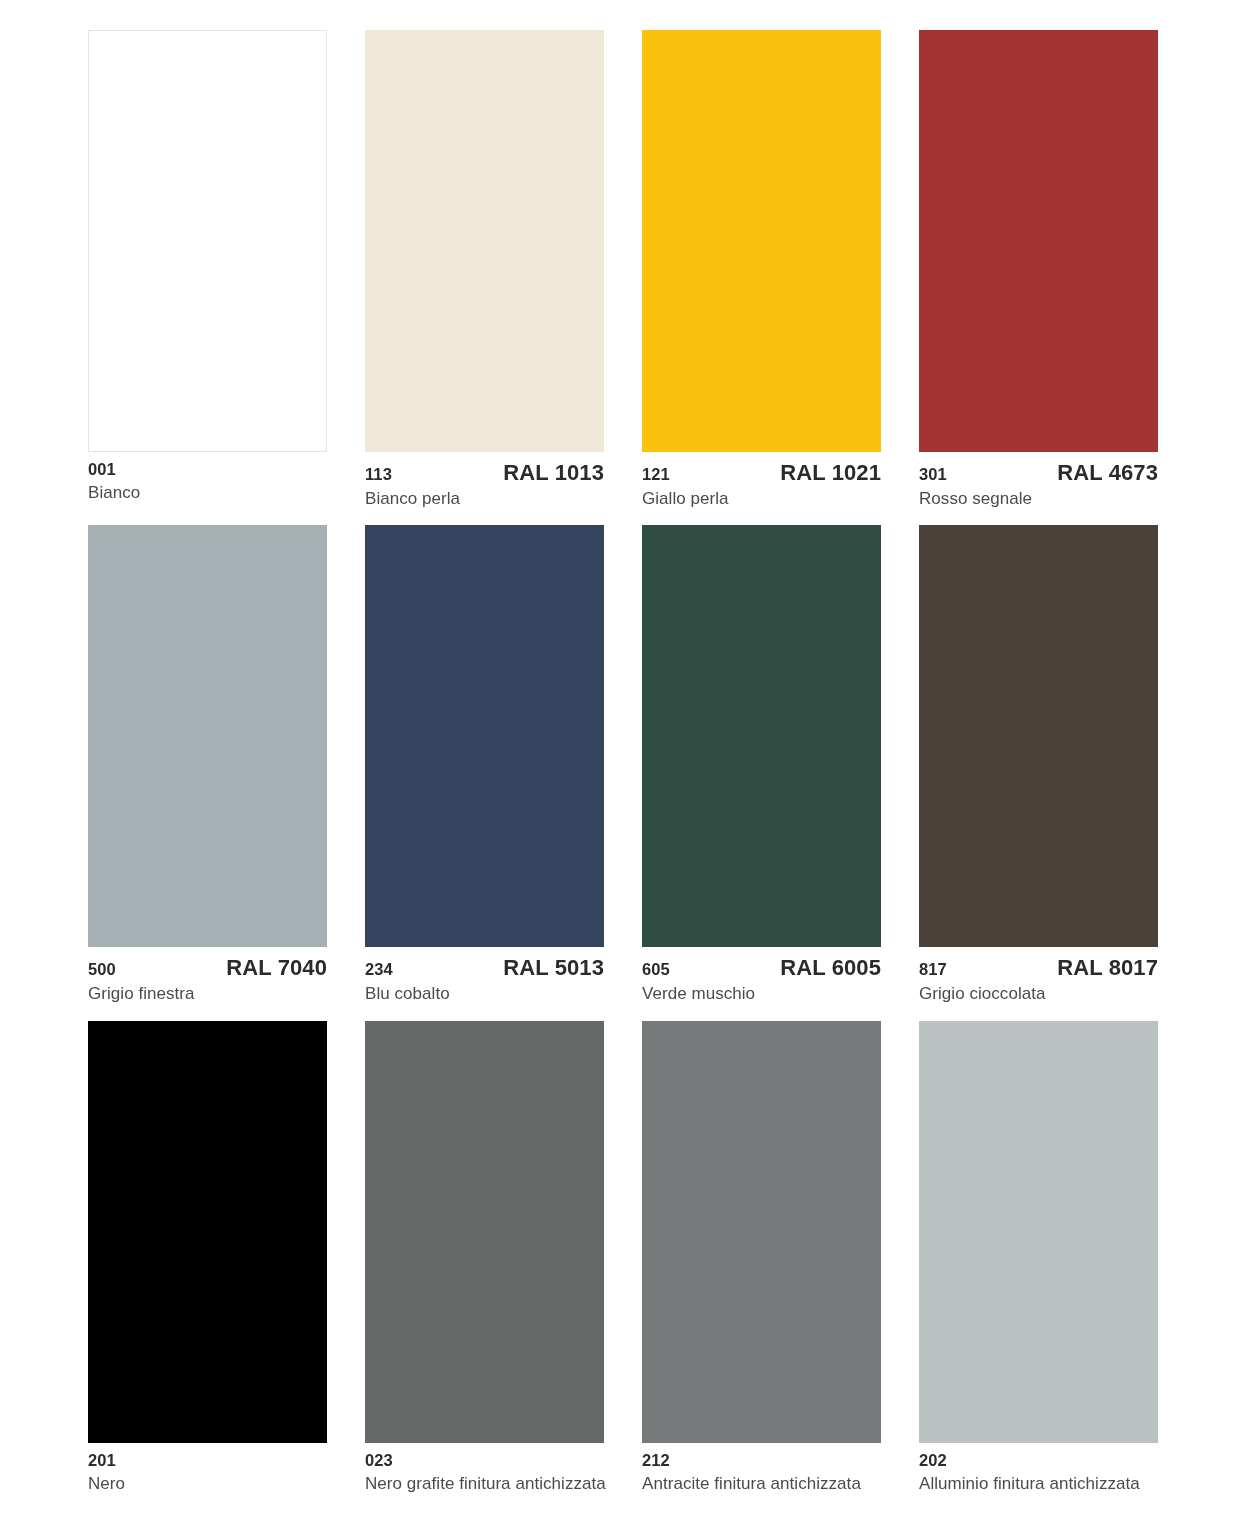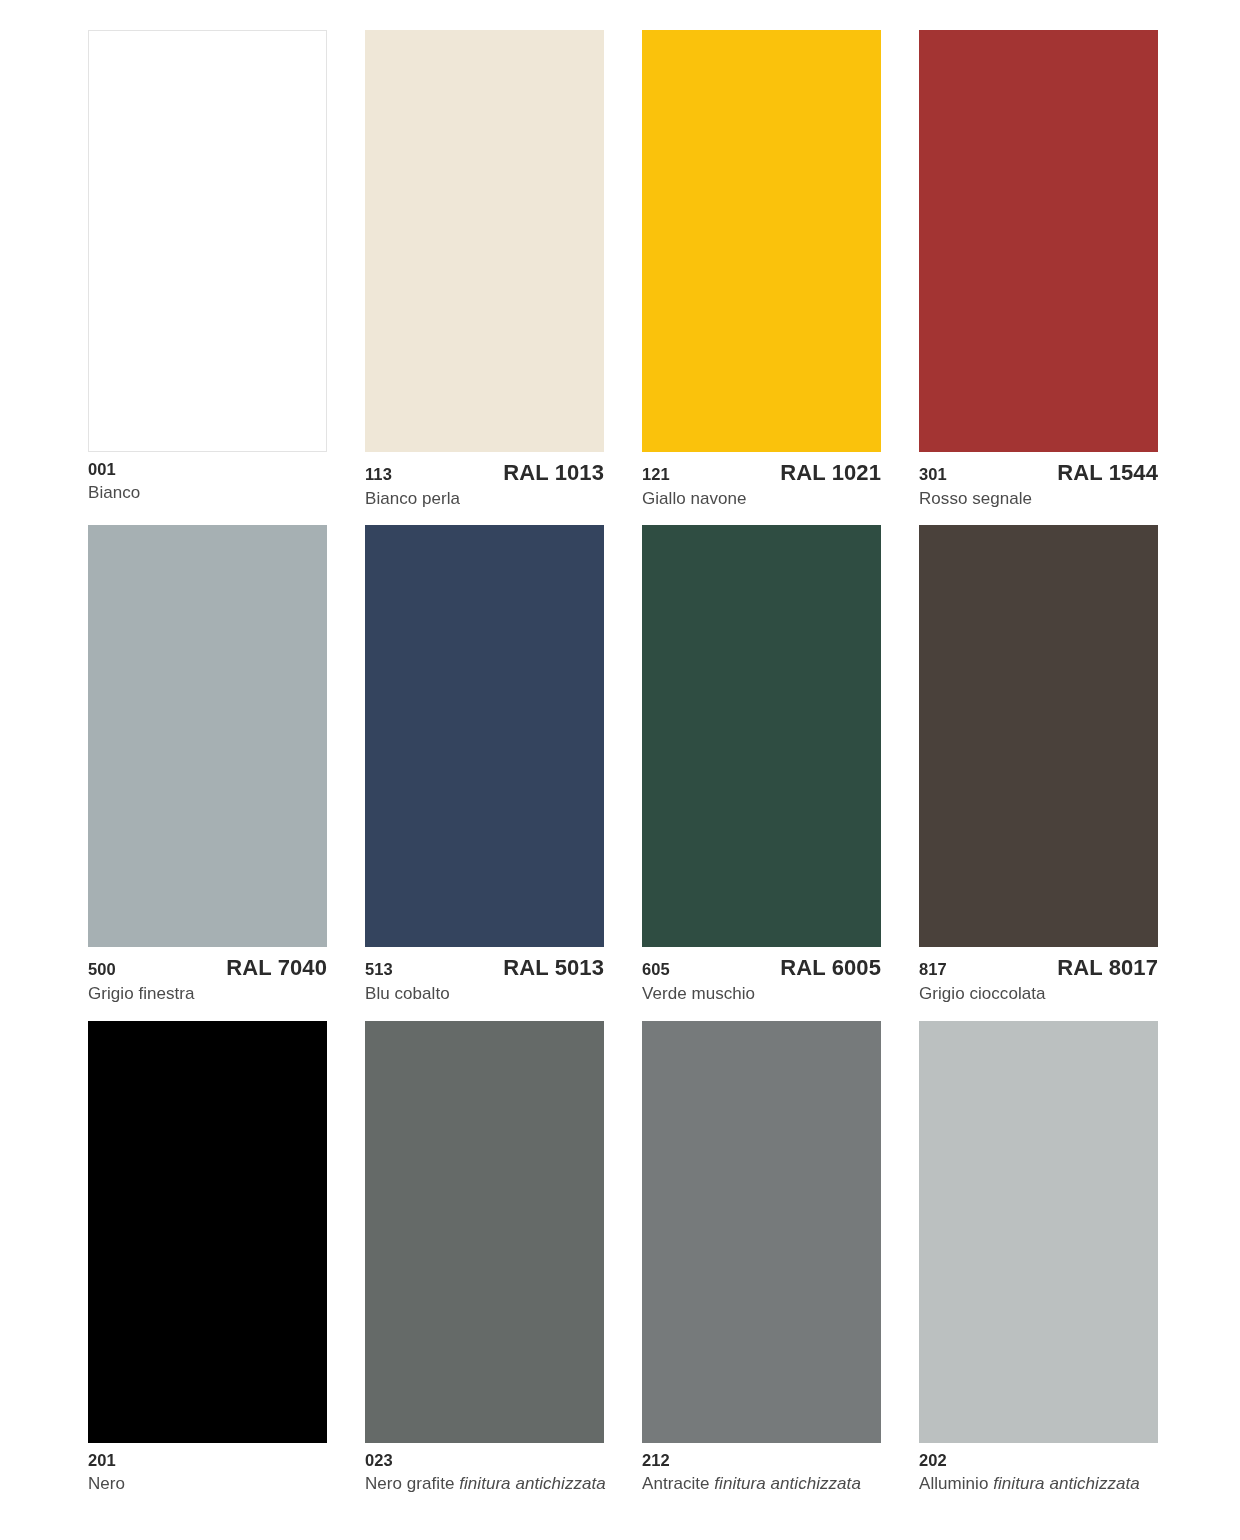--- a/index.html
+++ b/index.html
@@ -66,21 +66,20 @@
   }
   .name {
     margin-top: 4px;
     font-size: 17px;
     color: #4b4b4b;
     line-height: 1.25;
     letter-spacing: 0.05px;
     white-space: nowrap;
   }
   .finish {
-    font-style: italic;
     color: #4b4b4b;
   }
 </style>
 </head>
 <body>
 
 <div class="sheet">
   <div class="grid" id="grid">
       <div class="cell">
         <div class="swatch bordered" style="background-image: ; background-position-x: ; background-position-y: ; background-size: ; background-repeat: ; background-attachment: ; background-origin: ; background-clip: ; background-color: rgb(255, 255, 255); --c: #ffffff;"></div>
@@ -102,48 +101,48 @@
           <div class="name"><span>Bianco perla</span></div>
         </div>
       </div>
       <div class="cell">
         <div class="swatch" style="background-image: ; background-position-x: ; background-position-y: ; background-size: ; background-repeat: ; background-attachment: ; background-origin: ; background-clip: ; background-color: rgb(250, 194, 12); --c: #fac20c;"></div>
         <div class="meta">
           <div class="meta-top">
             <span class="code">121</span>
             <span class="ral">RAL 1021</span>
           </div>
-          <div class="name"><span>Giallo navone</span></div>
+          <div class="name"><span>Giallo perla</span></div>
         </div>
       </div>
       <div class="cell">
         <div class="swatch" style="background-image: ; background-position-x: ; background-position-y: ; background-size: ; background-repeat: ; background-attachment: ; background-origin: ; background-clip: ; background-color: rgb(163, 52, 51); --c: #a33433;"></div>
         <div class="meta">
           <div class="meta-top">
             <span class="code">301</span>
-            <span class="ral">RAL 1544</span>
+            <span class="ral">RAL 4673</span>
           </div>
           <div class="name"><span>Rosso segnale</span></div>
         </div>
       </div>
       <div class="cell">
         <div class="swatch" style="background-image: ; background-position-x: ; background-position-y: ; background-size: ; background-repeat: ; background-attachment: ; background-origin: ; background-clip: ; background-color: rgb(166, 176, 179); --c: #a6b0b3;"></div>
         <div class="meta">
           <div class="meta-top">
             <span class="code">500</span>
             <span class="ral">RAL 7040</span>
           </div>
           <div class="name"><span>Grigio finestra</span></div>
         </div>
       </div>
       <div class="cell">
         <div class="swatch" style="background-image: ; background-position-x: ; background-position-y: ; background-size: ; background-repeat: ; background-attachment: ; background-origin: ; background-clip: ; background-color: rgb(52, 68, 94); --c: #34445e;"></div>
         <div class="meta">
           <div class="meta-top">
-            <span class="code">513</span>
+            <span class="code">234</span>
             <span class="ral">RAL 5013</span>
           </div>
           <div class="name"><span>Blu cobalto</span></div>
         </div>
       </div>
       <div class="cell">
         <div class="swatch" style="background-image: ; background-position-x: ; background-position-y: ; background-size: ; background-repeat: ; background-attachment: ; background-origin: ; background-clip: ; background-color: rgb(47, 77, 66); --c: #2f4d42;"></div>
         <div class="meta">
           <div class="meta-top">
             <span class="code">605</span>

